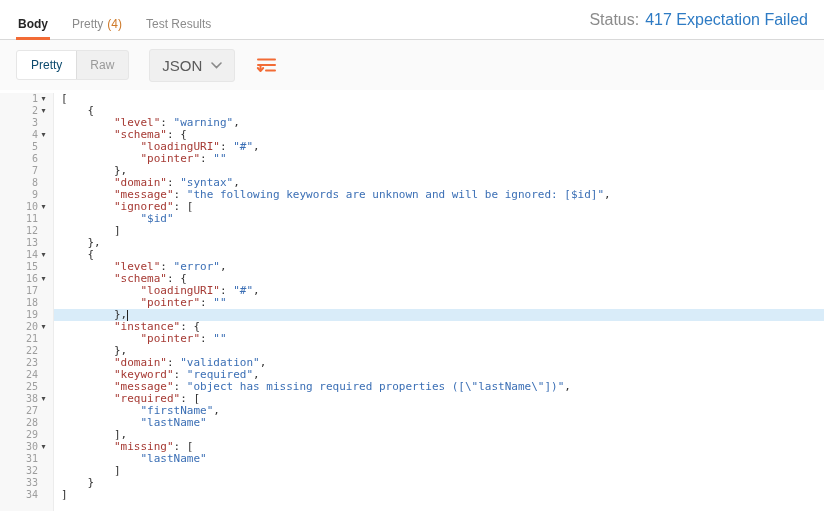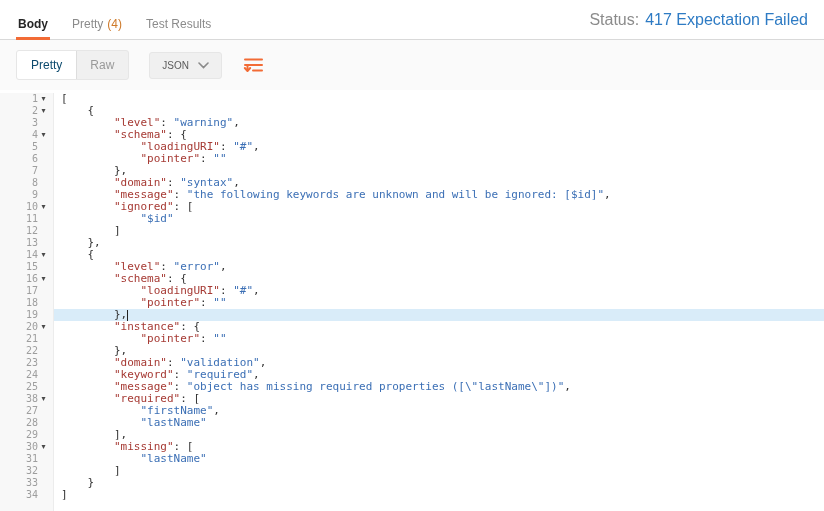--- a/index.html
+++ b/index.html
@@ -46,21 +46,21 @@
     display: flex; background: #f0f0f0; border: 1px solid #e6e6e6;
     border-radius: 3px; overflow: hidden;
   }
   .seg {
     font-family: inherit; font-size: 12px; color: #9a9a9a;
     background: transparent; border: none; padding: 7px 14px; cursor: pointer;
   }
   .seg.active { background: #ffffff; color: #0c4a6e; box-shadow: 0 0 0 1px #dddddd; }
   .lang {
     display: flex; align-items: center; gap: 9px;
-    font-family: inherit; font-size: 10px; color: #5a5a5a;
+    font-family: inherit; font-size: 15px; color: #5a5a5a;
     background: #f0f0f0; border: 1px solid #e6e6e6; border-radius: 3px;
     padding: 7px 12px; margin-left: 20px; cursor: pointer;
   }
   .fmt {
     background: transparent; border: none; cursor: pointer;
     margin-left: 16px; padding: 4px; display: flex; align-items: center;
   }
 
   
   .editor {

